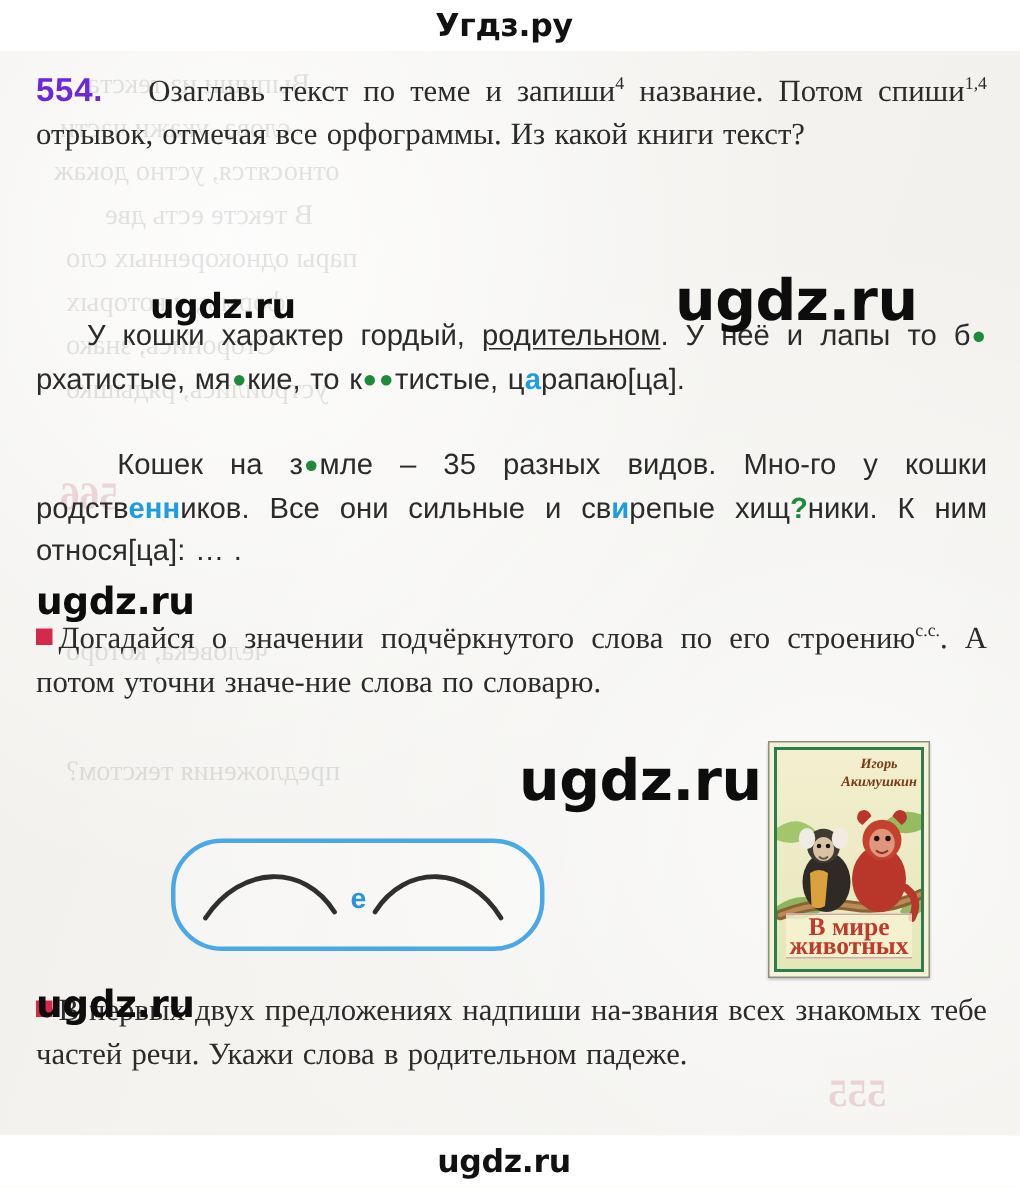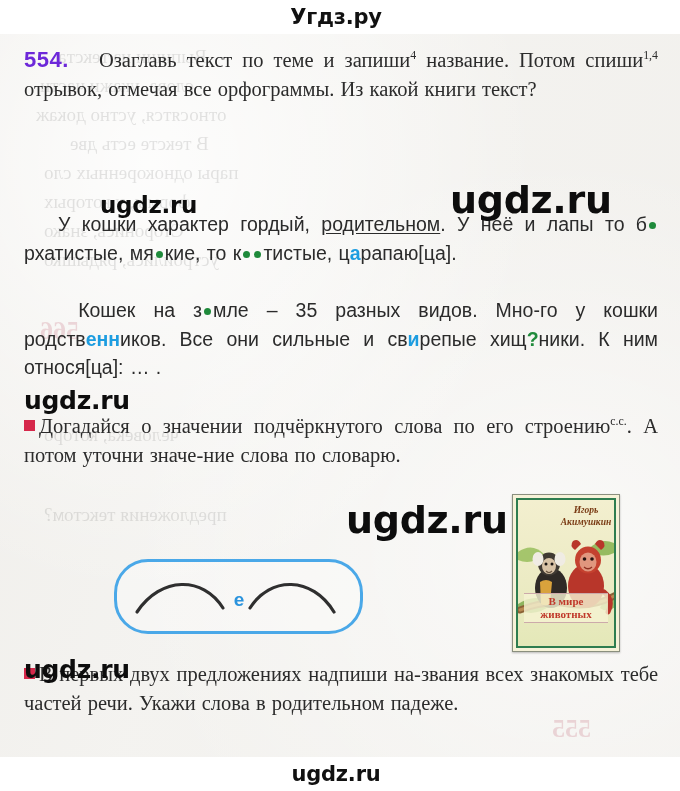--- a/index.html
+++ b/index.html
@@ -164,25 +164,25 @@
   .book .author{
     position:absolute;left:0;right:0;top:5px;
     text-align:center;
     font-family:"Liberation Serif", serif;
     font-style:italic;font-weight:bold;
     font-size:9.5px;line-height:11.5px;
     color:#7a3b14;
     margin-left:40px;
   }
   .book .title{
-    position:absolute;left:6px;right:6px;bottom:23px;
+    position:absolute;left:6px;right:6px;bottom:7px;
     text-align:center;
     font-family:"Liberation Serif", serif;
     font-weight:bold;
-    font-size:11px;line-height:13px;
+    font-size:17px;line-height:13px;
     color:#c0392b;
     background:rgba(245,243,210,.82);
     border-top:1px solid #caa;
     border-bottom:1px solid #caa;
     padding:1px 0;
   }
   .book svg.art{position:absolute;left:0;top:0;}
 </style>
 </head>
 <body>

